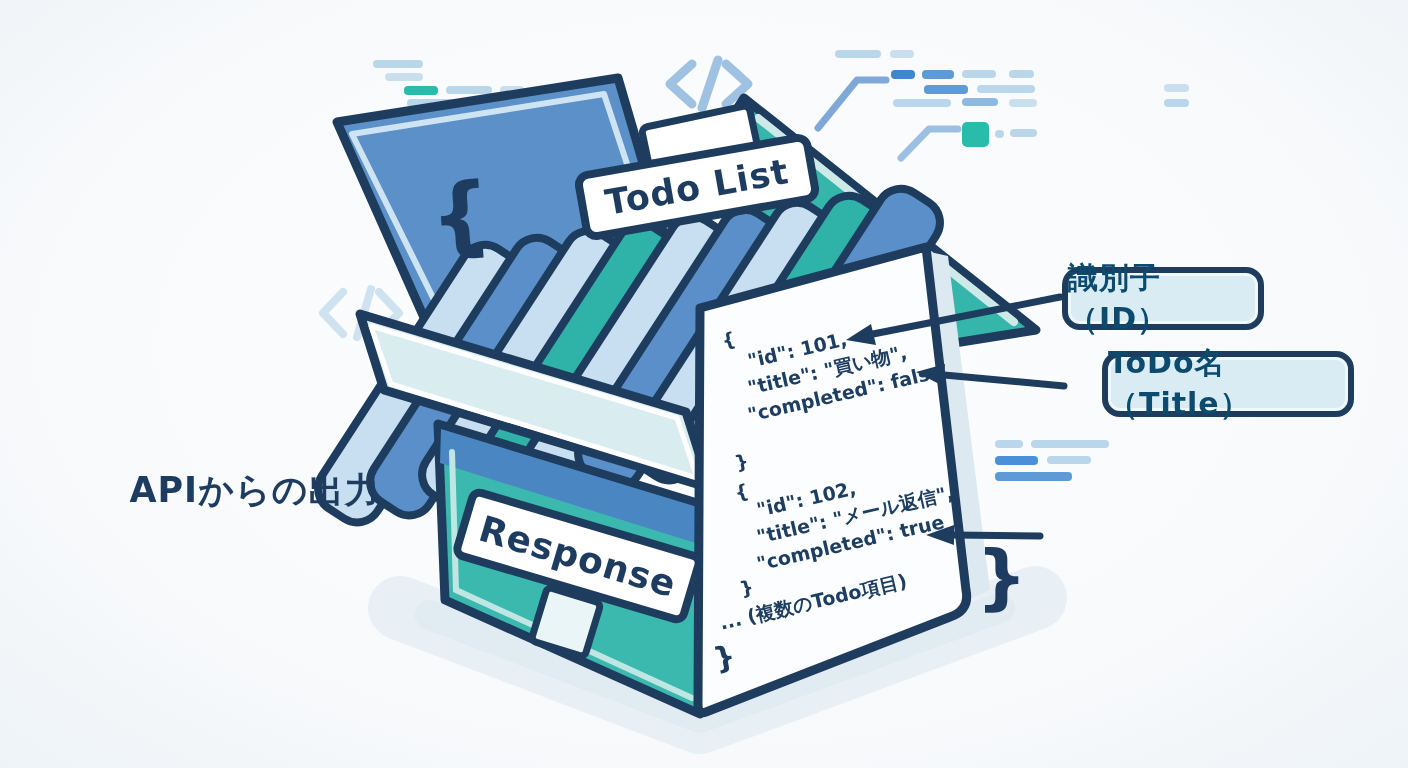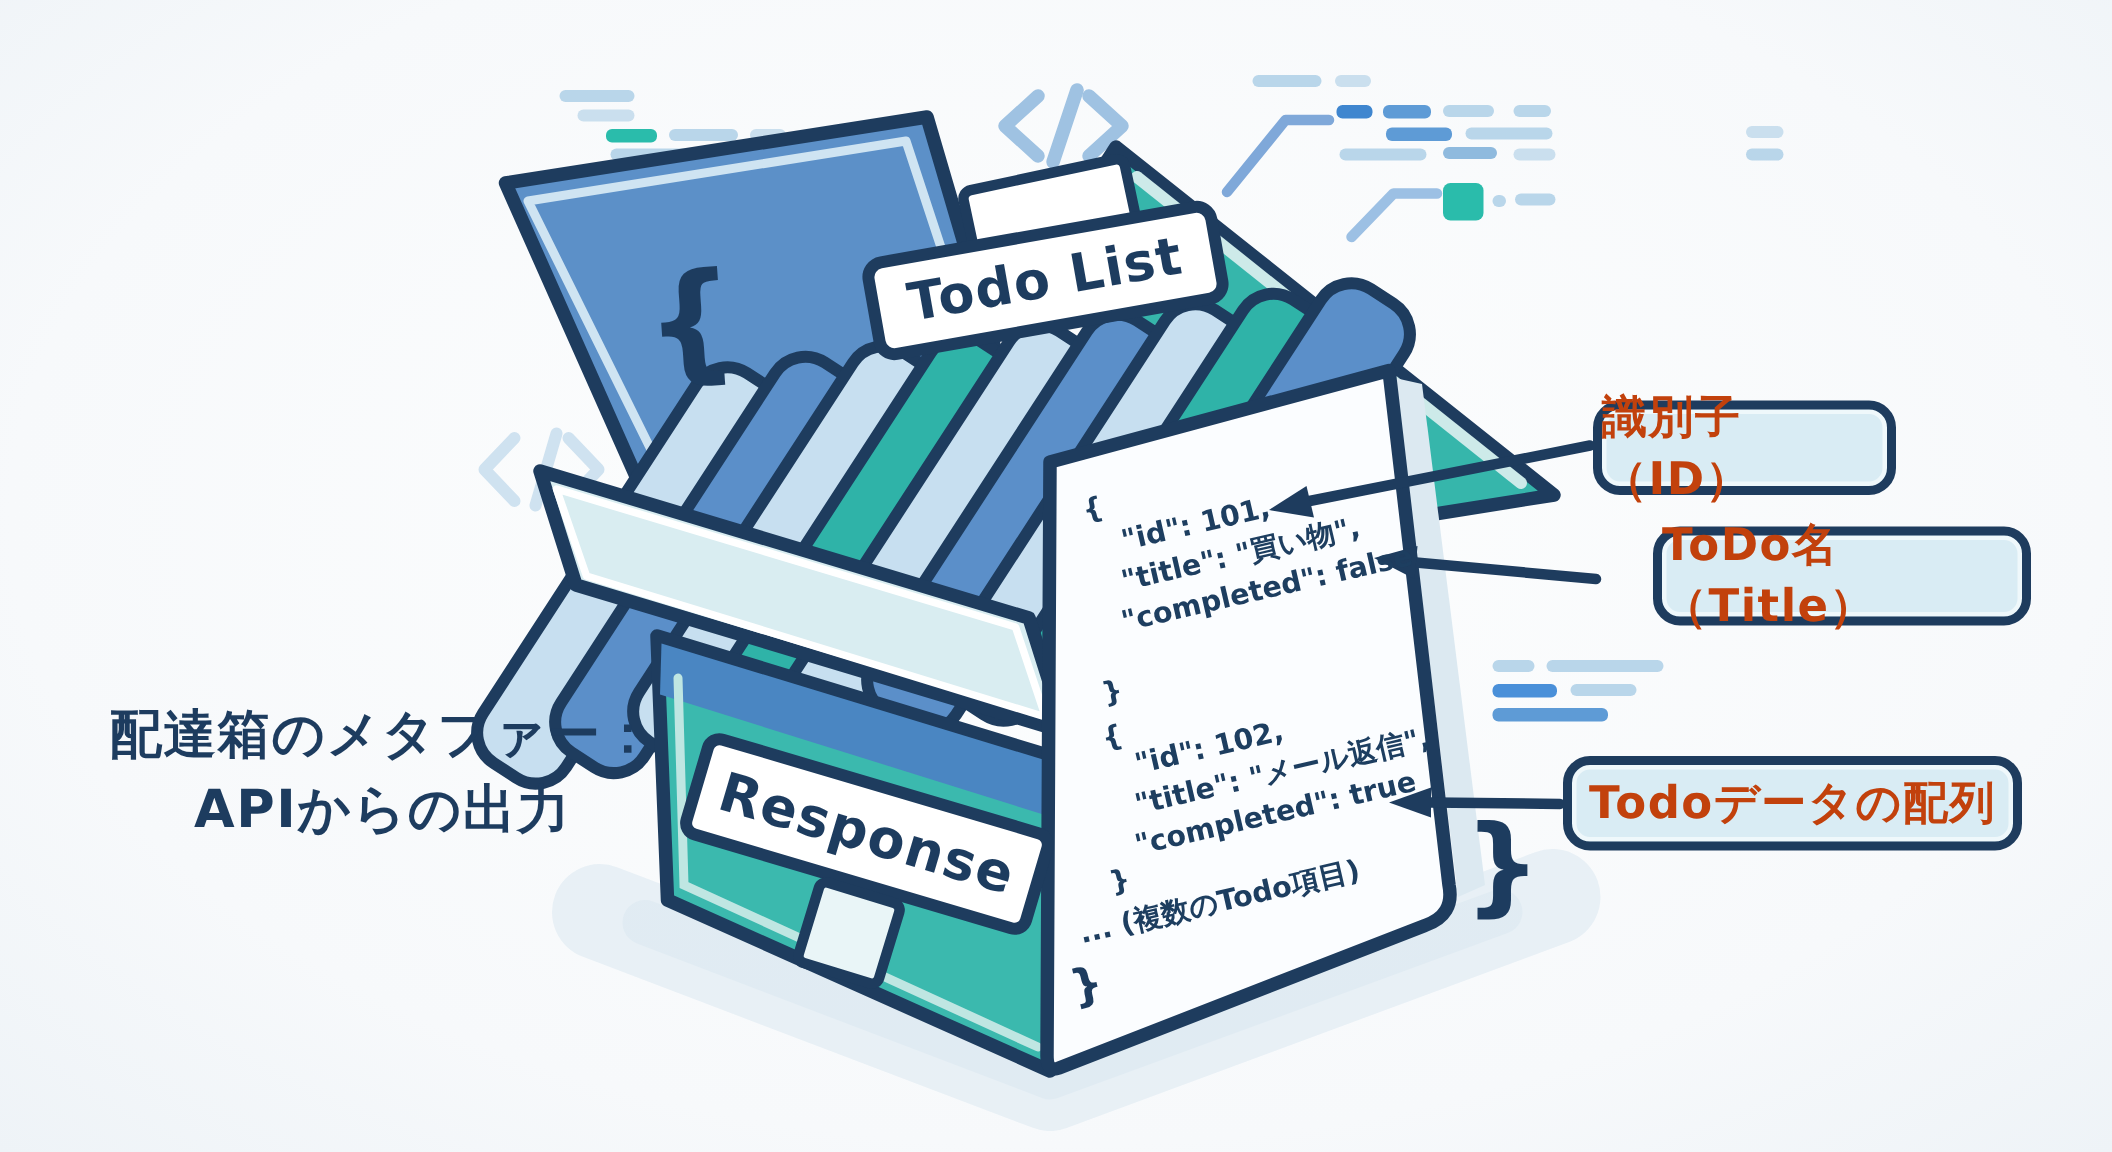--- a/index.html
+++ b/index.html
@@ -14,21 +14,21 @@
   .sign-text{display:flex;align-items:center;justify-content:center;font-weight:700;font-size:35px;letter-spacing:1px;}
   .banner-text{display:flex;align-items:center;justify-content:center;font-weight:700;font-size:36px;letter-spacing:1px;}
   .json-line{font-size:19px;font-weight:700;white-space:pre;transform:rotate(-13deg);transform-origin:left center;line-height:22px;color:#1d3e60;}
   .brace-big{font-size:86px;font-weight:700;line-height:1;transform:rotate(-4deg);}
   .brace-close{font-size:30px;font-weight:700;transform:rotate(-13deg);transform-origin:left center;}
   .brace-array{font-size:72px;font-weight:700;line-height:1;}
   .pill{
     display:flex;align-items:center;justify-content:center;
     background:#d9ecf4;border:6px solid #1e3c5e;border-radius:18px;
     box-shadow:inset 0 0 0 3px #eff8fb;
-    font-weight:700;font-size:30px;color:#c2410c;letter-spacing:1px;
+    font-weight:700;font-size:30px;color:#0c4a6e;letter-spacing:1px;
   }
 </style>
 </head>
 <body>
 
 <div id="stage">
 
 <svg width="1408" height="768" viewBox="0 0 1408 768">
 
   <g opacity="0.75">
@@ -166,21 +166,20 @@
     <line x1="1060" y1="297" x2="873" y2="334"></line>
     <polygon points="846,340 871,324 876,345" fill="#1e3c5e" stroke="none"></polygon>
     <line x1="1064" y1="386" x2="944" y2="375"></line>
     <polygon points="916,372 945,364 943,386" fill="#1e3c5e" stroke="none"></polygon>
     <line x1="1040" y1="536" x2="954" y2="535"></line>
     <polygon points="926,535 954,525 954,545" fill="#1e3c5e" stroke="none"></polygon>
   </g>
 </svg>
 
 <div class="ov caption" style="left:35px;top:466px;">
-  <div>配達箱のメタファー：</div>
   <div>APIからの出力</div>
 </div>
 
 <div class="ov sign-text" style="left:581px;top:156px;width:232px;height:62px;transform:rotate(-10deg);">Todo List</div>
 
 <div class="ov banner-text" style="left:460px;top:523px;width:236px;height:66px;transform:rotate(16.5deg);">Response</div>
 
 <div class="ov brace-big" style="left:430px;top:172px;">{</div>
 
 <div class="ov json-line" style="left:722px;top:330px;">{</div>
@@ -193,15 +192,14 @@
 <div class="ov json-line" style="left:757px;top:526px;">"title": "メール返信",</div>
 <div class="ov json-line" style="left:757px;top:553px;">"completed": true</div>
 <div class="ov json-line" style="left:740px;top:578px;">}</div>
 <div class="ov json-line" style="left:720px;top:612px;">... (複数のTodo項目)</div>
 <div class="ov brace-close" style="left:714px;top:642px;">}</div>
 
 <div class="ov brace-array" style="left:976px;top:540px;">}</div>
 
 <div class="ov pill" style="left:1062px;top:267px;width:190px;height:51px;">識別子（ID）</div>
 <div class="ov pill" style="left:1102px;top:351px;width:240px;height:54px;">ToDo名（Title）</div>
-<div class="ov pill" style="left:1042px;top:504px;width:294px;height:51px;">Todoデータの配列</div>
 
 </div>
 
 </body></html>

